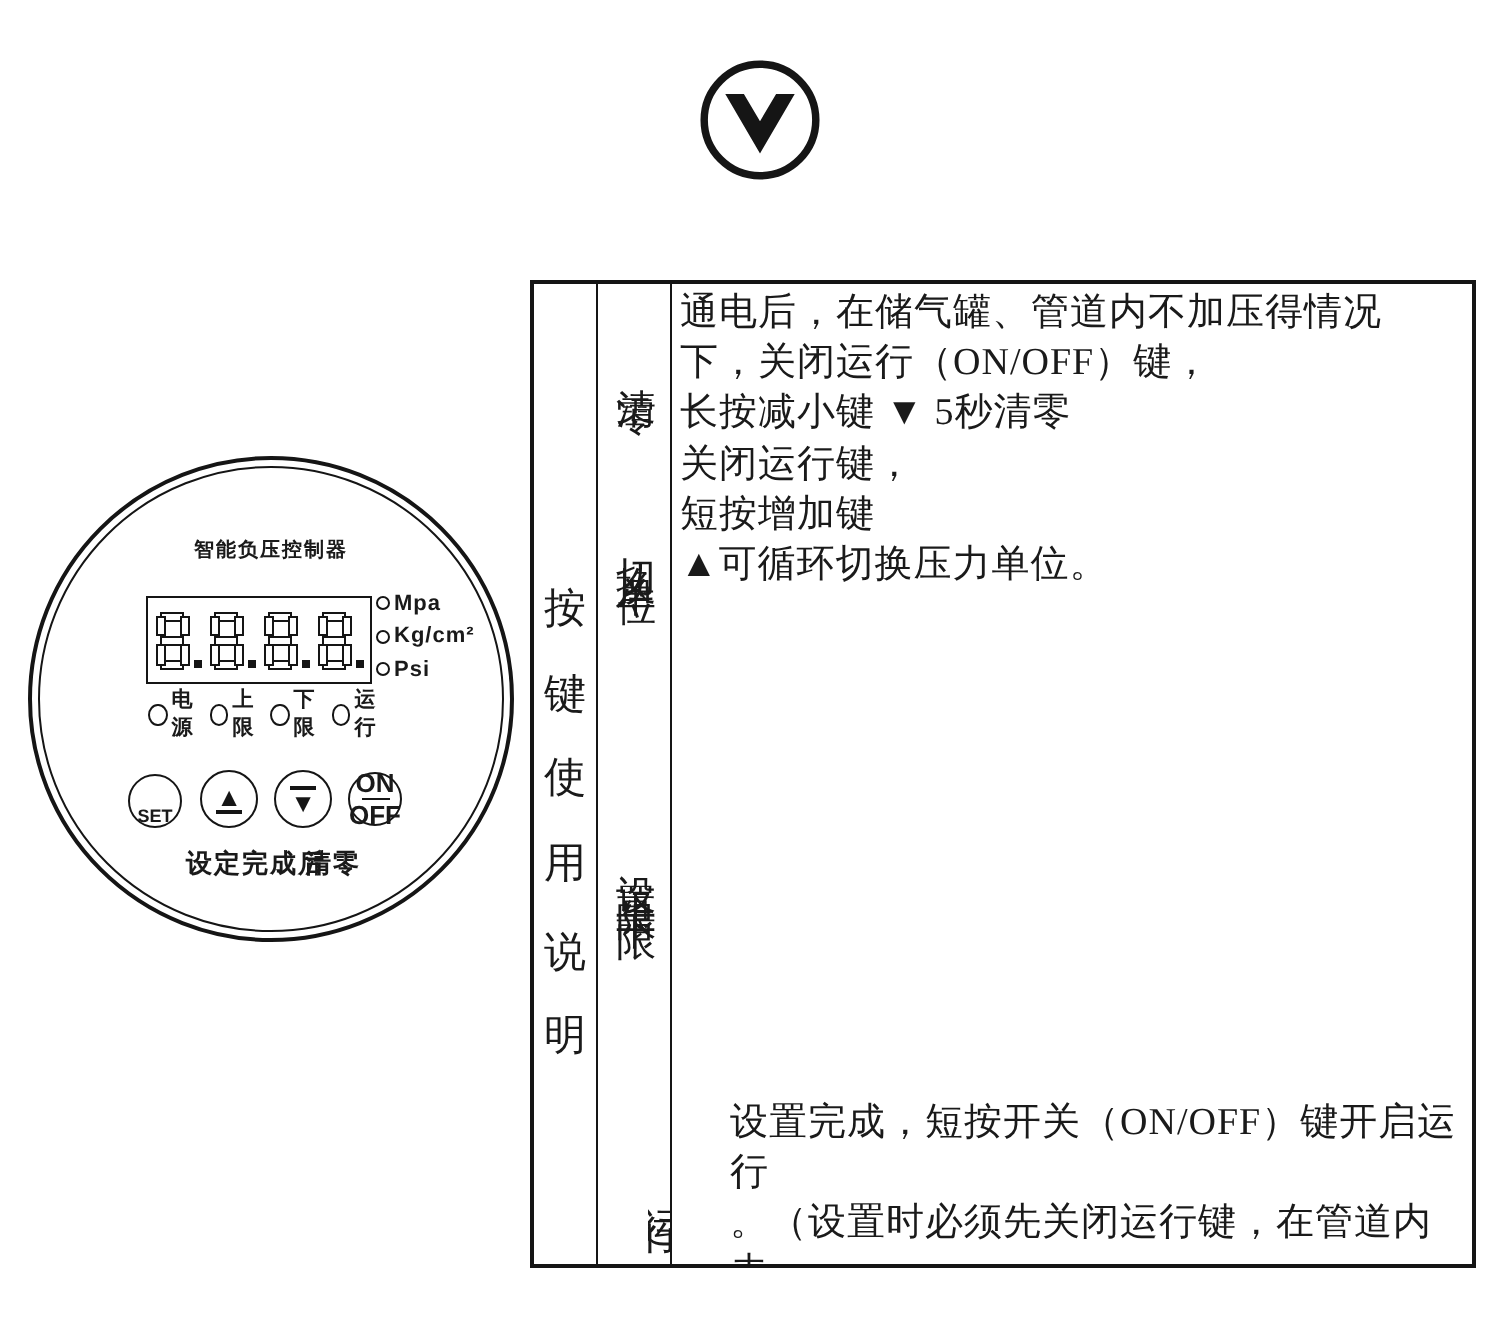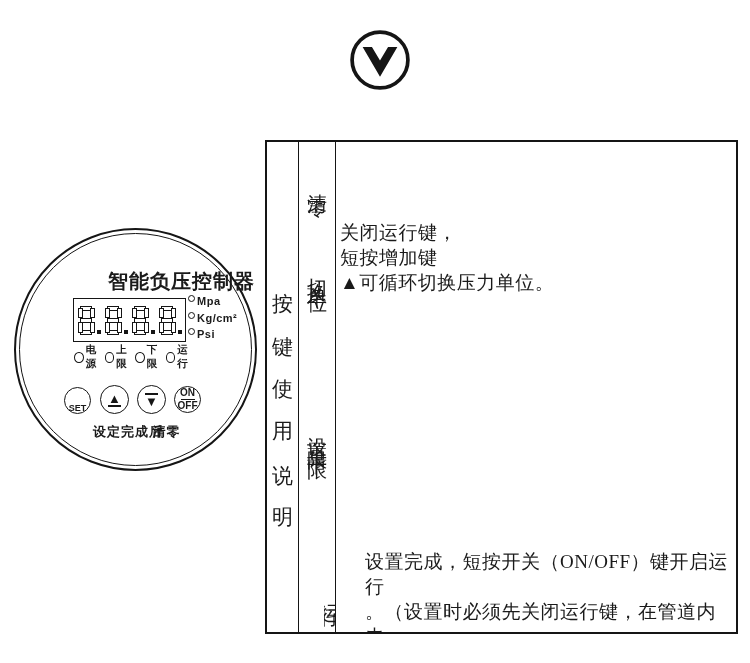--- a/index.html
+++ b/index.html
@@ -8,49 +8,49 @@
   .abs{position:absolute;}
 
   
   .top-icon{left:349px;top:29px;width:62px;height:62px;}
 
   
   .device{left:14px;top:228px;width:243px;height:243px;
           border:2.2px solid #151515;border-radius:50%;box-sizing:border-box;}
   .device-inner{position:absolute;left:3px;top:3px;right:3px;bottom:3px;
           border:1.4px solid #151515;border-radius:50%;}
-  .device-title{left:0;top:38px;width:100%;text-align:right;
-          font-size:20px;font-weight:bold;letter-spacing:1px;}
+  .device-title{left:0;top:38px;width:100%;text-align:center;
+          font-size:10px;font-weight:bold;letter-spacing:1px;}
   .display{left:57px;top:68px;width:113px;height:44px;border:1.6px solid #151515;
           box-sizing:border-box;display:flex;align-items:center;justify-content:center;gap:4px;background:#fff;}
   .dgroup{display:flex;align-items:flex-end;gap:2px;}
   .sseg{position:relative;width:17px;height:29px;}
   .sg{position:absolute;background:#fff;border:1.3px solid #151515;box-sizing:border-box;}
   .sh{left:2.5px;width:12px;height:5px;}
   .sv{width:5px;height:10.5px;}
   .st{top:0;} .sm{top:12px;} .sb{bottom:0;}
   .stl{left:0;top:2px;} .str{right:0;top:2px;} .sbl{left:0;bottom:2px;} .sbr{right:0;bottom:2px;}
   .ddot{width:4px;height:4px;background:#151515;margin-bottom:1px;}
 
   .units{left:172px;top:65px;display:flex;flex-direction:column;gap:3.5px;}
-  .unit-row{display:flex;align-items:flex-start;gap:2px;height:13px;}
+  .unit-row{display:flex;align-items:center;gap:2px;height:13px;}
   .unit-circle{width:7px;height:7px;border:1.4px solid #151515;border-radius:50%;box-sizing:border-box;background:#fff;}
   .unit-label{font-size:11px;font-weight:bold;white-space:nowrap;letter-spacing:0.5px;}
 
   .leds{left:58px;top:113px;width:122px;display:flex;justify-content:space-between;}
   .led{display:flex;flex-direction:row;align-items:center;gap:2px;}
   .led-circle{width:11px;height:11px;border:1.5px solid #151515;border-radius:50%;box-sizing:border-box;background:#fff;}
   .led-label{font-size:10.5px;font-weight:bold;letter-spacing:0.5px;}
 
   .btn{border:1.6px solid #151515;border-radius:50%;box-sizing:border-box;background:#fff;
        display:flex;flex-direction:column;align-items:center;justify-content:center;}
   .btn-set{left:48px;top:157px;width:27px;height:27px;font-size:9px;font-weight:bold;letter-spacing:0;justify-content:flex-end;}
   .btn-up{left:84px;top:155px;width:29px;height:29px;}
   .btn-down{left:121px;top:155px;width:29px;height:29px;}
-  .btn-onoff{left:158px;top:156px;width:27px;height:27px;font-size:10px;font-weight:bold;line-height:1;}
+  .btn-onoff{left:158px;top:156px;width:27px;height:27px;font-size:13px;font-weight:bold;line-height:1;}
   .tri{font-size:13px;line-height:11px;color:#151515;}
   .bar{width:13px;height:0;border-bottom:2.4px solid #151515;}
   .btn-up .bar{margin-top:1px;}
   .btn-down .bar{margin-bottom:1px;}
   .onoff-divider{width:14px;height:0;border-bottom:1.3px solid #151515;margin:1px 0;}
 
   .caption-unit{left:72px;top:193px;width:80px;text-align:center;font-size:13px;font-weight:bold;letter-spacing:1px;}
   .caption-zero{left:123px;top:193px;width:55px;text-align:center;font-size:13px;font-weight:bold;letter-spacing:1px;}
 
   
@@ -198,20 +198,23 @@
 </div>
 
 <div class="abs manual-table">
   <div class="cell hdr-cell">
     <span class="hdr-text">按键使用说明</span>
   </div>
 
   <div class="cell label-cell" style="grid-row:1">
     <span class="label-text">清零</span>
   </div>
+  <div class="cell text-cell" style="grid-row:1">通电后，在储气罐、管道内不加压得情况
+下，关闭运行（ON/OFF）键，
+长按减小键 ▼ 5秒清零</div>
 
   <div class="cell label-cell row2">
     <span class="label-text">切换单位</span>
   </div>
   <div class="cell text-cell row2">关闭运行键，
 短按增加键
 ▲可循环切换压力单位。</div>
 
   <div class="cell label-cell row3">
     <span class="label-text">设置上限下限</span>

